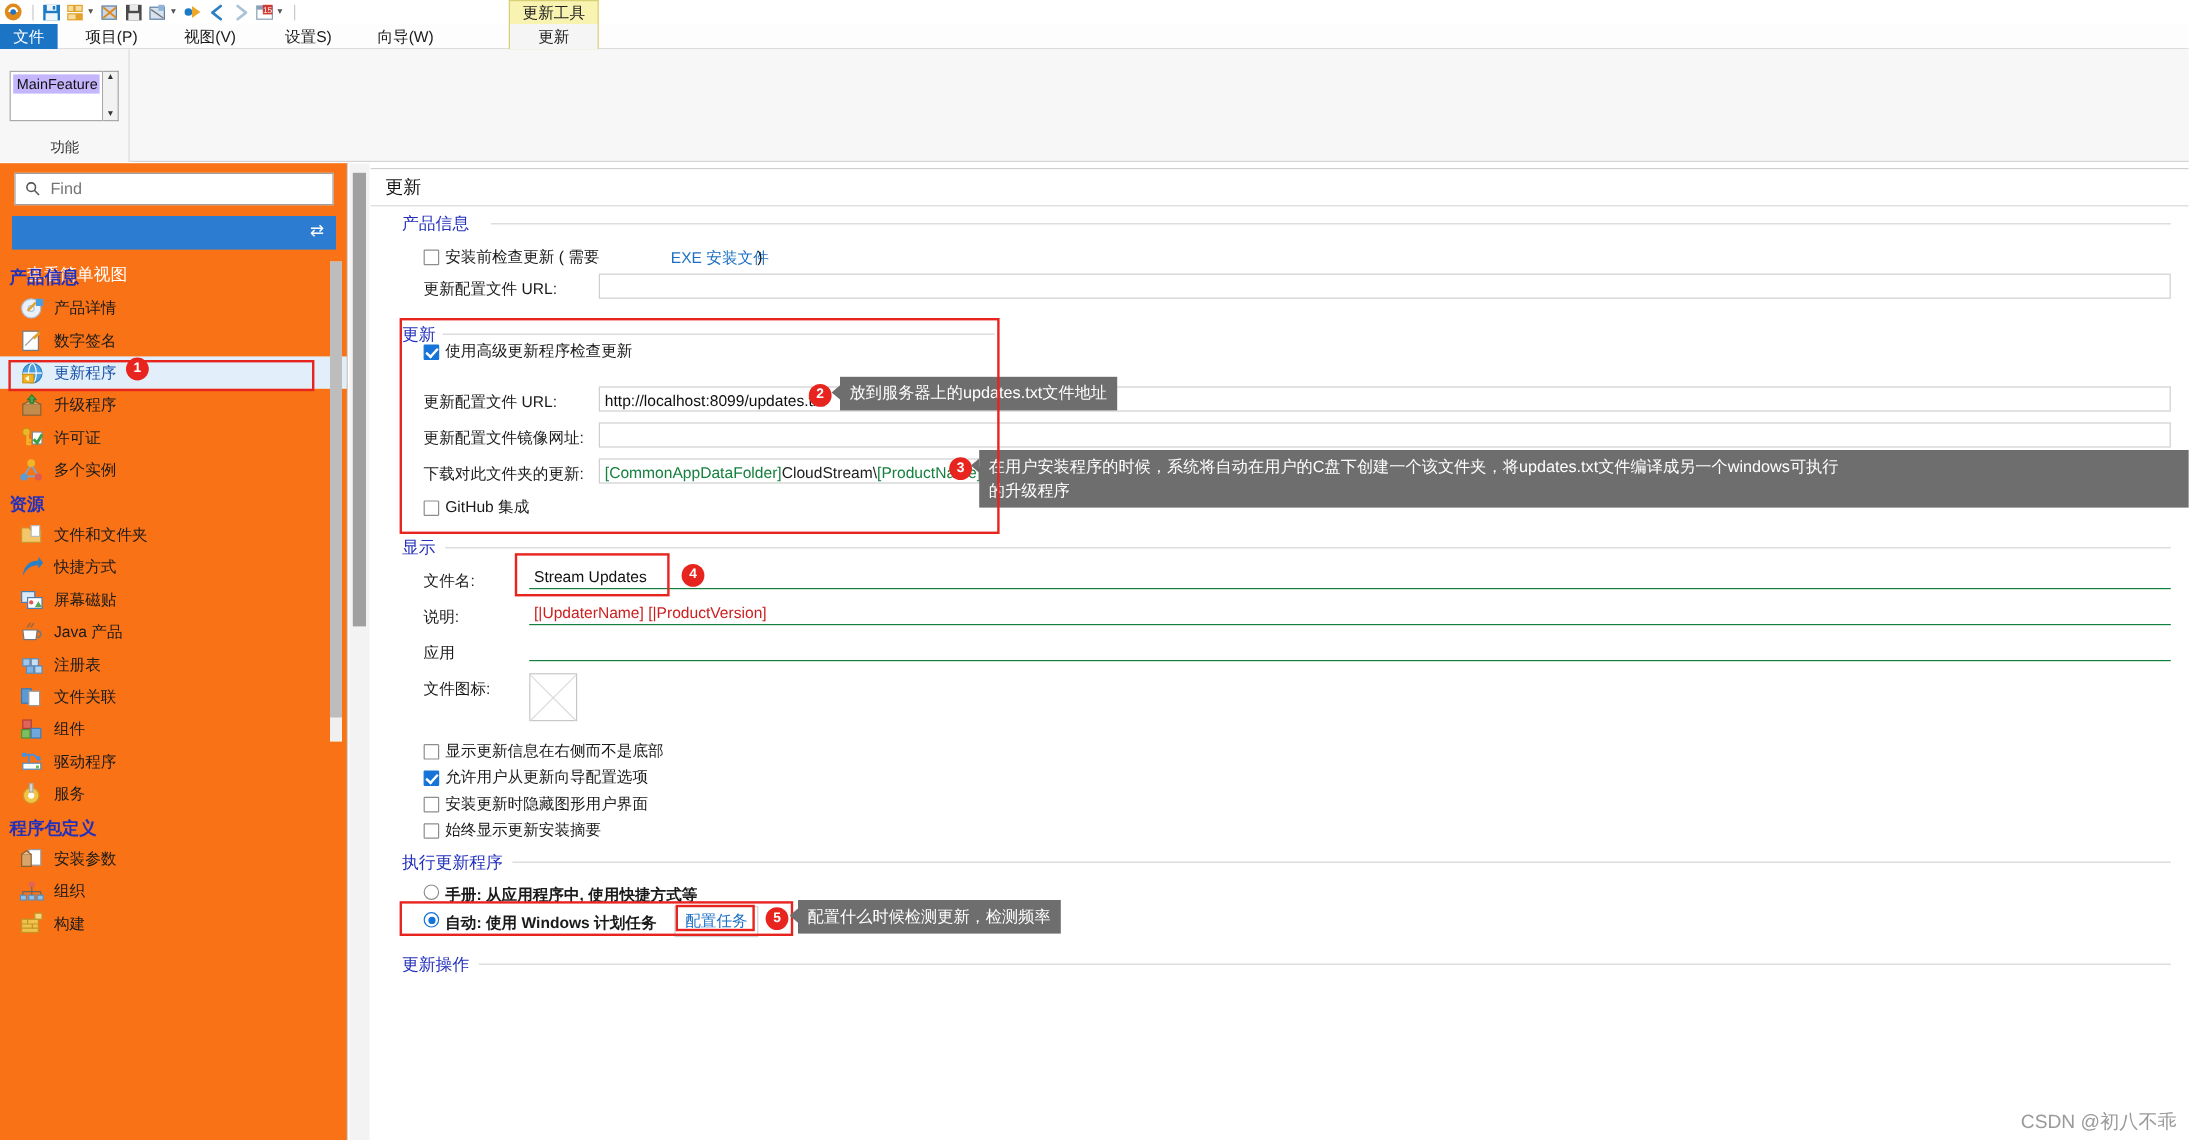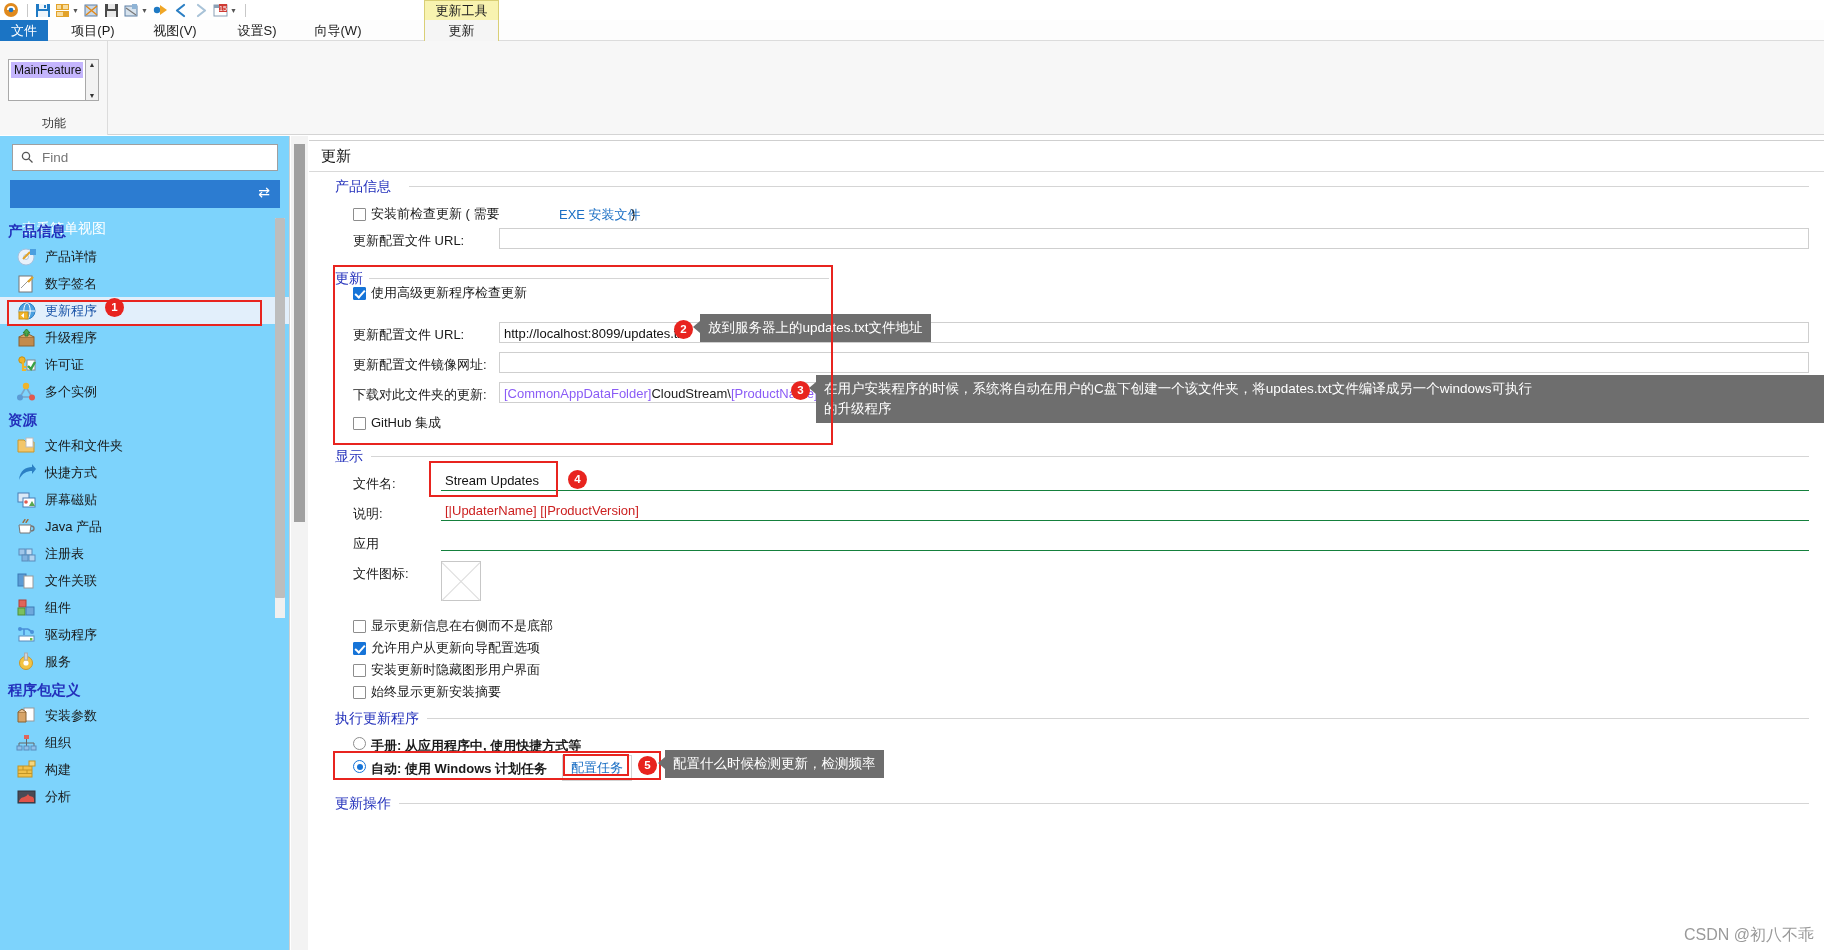--- a/index.html
+++ b/index.html
@@ -89,21 +89,21 @@
   .combo-spin {
     position:absolute; left:86px; top:18px; width:13px; height:42px;
     border:1px solid #a9a9a9; border-left:none; background:#f2f2f2;
     display:flex; flex-direction:column; justify-content:space-between; align-items:center;
     font-size:7px; color:#333; padding:1px 0;
   }
 
   
   .sidebar {
     position:absolute; left:0; top:136px; width:290px; height:814px;
-    background:#7dd3fc; border-right:1px solid #cfcfcf; overflow:hidden;
+    background:#f97316; border-right:1px solid #cfcfcf; overflow:hidden;
   }
   .find-box {
     position:absolute; left:12px; top:8px; width:266px; height:27px;
     border:1px solid #9f9f9f; background:#fff; display:flex; align-items:center;
   }
   .find-icon { margin-left:8px; margin-right:6px; width:13px; height:13px; position:relative; }
   .find-input {
     border:none; outline:none; font-size:13.5px; color:#8a8a8a;
     font-family:"Liberation Sans", sans-serif; width:220px; background:transparent;
   }
@@ -168,21 +168,21 @@
   .lbl { position:absolute; font-size:13px; color:#1a1a1a; white-space:nowrap; }
   .lnk { position:absolute; font-size:13px; color:#1b6fc4; cursor:pointer; white-space:nowrap; }
 
   .fld {
     position:absolute; height:21px; border:1px solid #cfcfcf; background:#fff;
     font-size:13px; color:#111; padding:1px 4px; line-height:19px;
     font-family:"Liberation Sans", sans-serif; white-space:nowrap; overflow:hidden;
   }
   .fld.underline { border:none; border-bottom:1px solid #15803d; }
   .fld.red { color:#cc2020; }
-  .fld .tok { color:#8b5cf6; }
+  .fld .tok { color:#15803d; }
   .fld .blk { color:#222; }
 
   .chk {
     position:absolute; display:flex; align-items:center; font-size:13px; color:#1a1a1a;
     cursor:pointer; white-space:nowrap;
   }
   .chk .bx {
     width:13px; height:13px; border:1px solid #8d8d8d; background:#fff;
     margin-right:5px; flex:none; position:relative; border-radius:1px;
   }
@@ -568,29 +568,20 @@
                 <rect x="2" y="6" width="14" height="11" fill="#f0c14b" stroke="#c19426"></rect>
                 <line x1="2" y1="10" x2="16" y2="10" stroke="#c19426"></line>
                 <line x1="2" y1="13.5" x2="16" y2="13.5" stroke="#c19426"></line>
                 <line x1="7" y1="6" x2="7" y2="10" stroke="#c19426"></line>
                 <line x1="11" y1="10" x2="11" y2="13.5" stroke="#c19426"></line>
                 <rect x="13" y="1" width="6" height="5" fill="#f5d67e" stroke="#c19426"></rect>
               </svg>
           </span>
           <span>构建</span>
         </div>
-        <div class="side-item">
-          <span class="ico">
-            <svg width="22" height="20" viewBox="0 0 22 20">
-                <rect x="2" y="4" width="17" height="12" fill="#4a4a55" stroke="#33333c"></rect>
-                <path d="M3 14 C6 8 9 12 12 7 C14 11 17 8 18 12 L18 15 L3 15 Z" fill="#e0544a"></path>
-              </svg>
-          </span>
-          <span>分析</span>
-        </div>
       </div>
     </div>
 
     <div class="sb-track"></div>
     <div class="sb-thumb"></div>
   </div>
 
   <div class="main">
     <div class="main-scrollbar-outer">
       <div class="main-scrollbar-thumb"></div>

